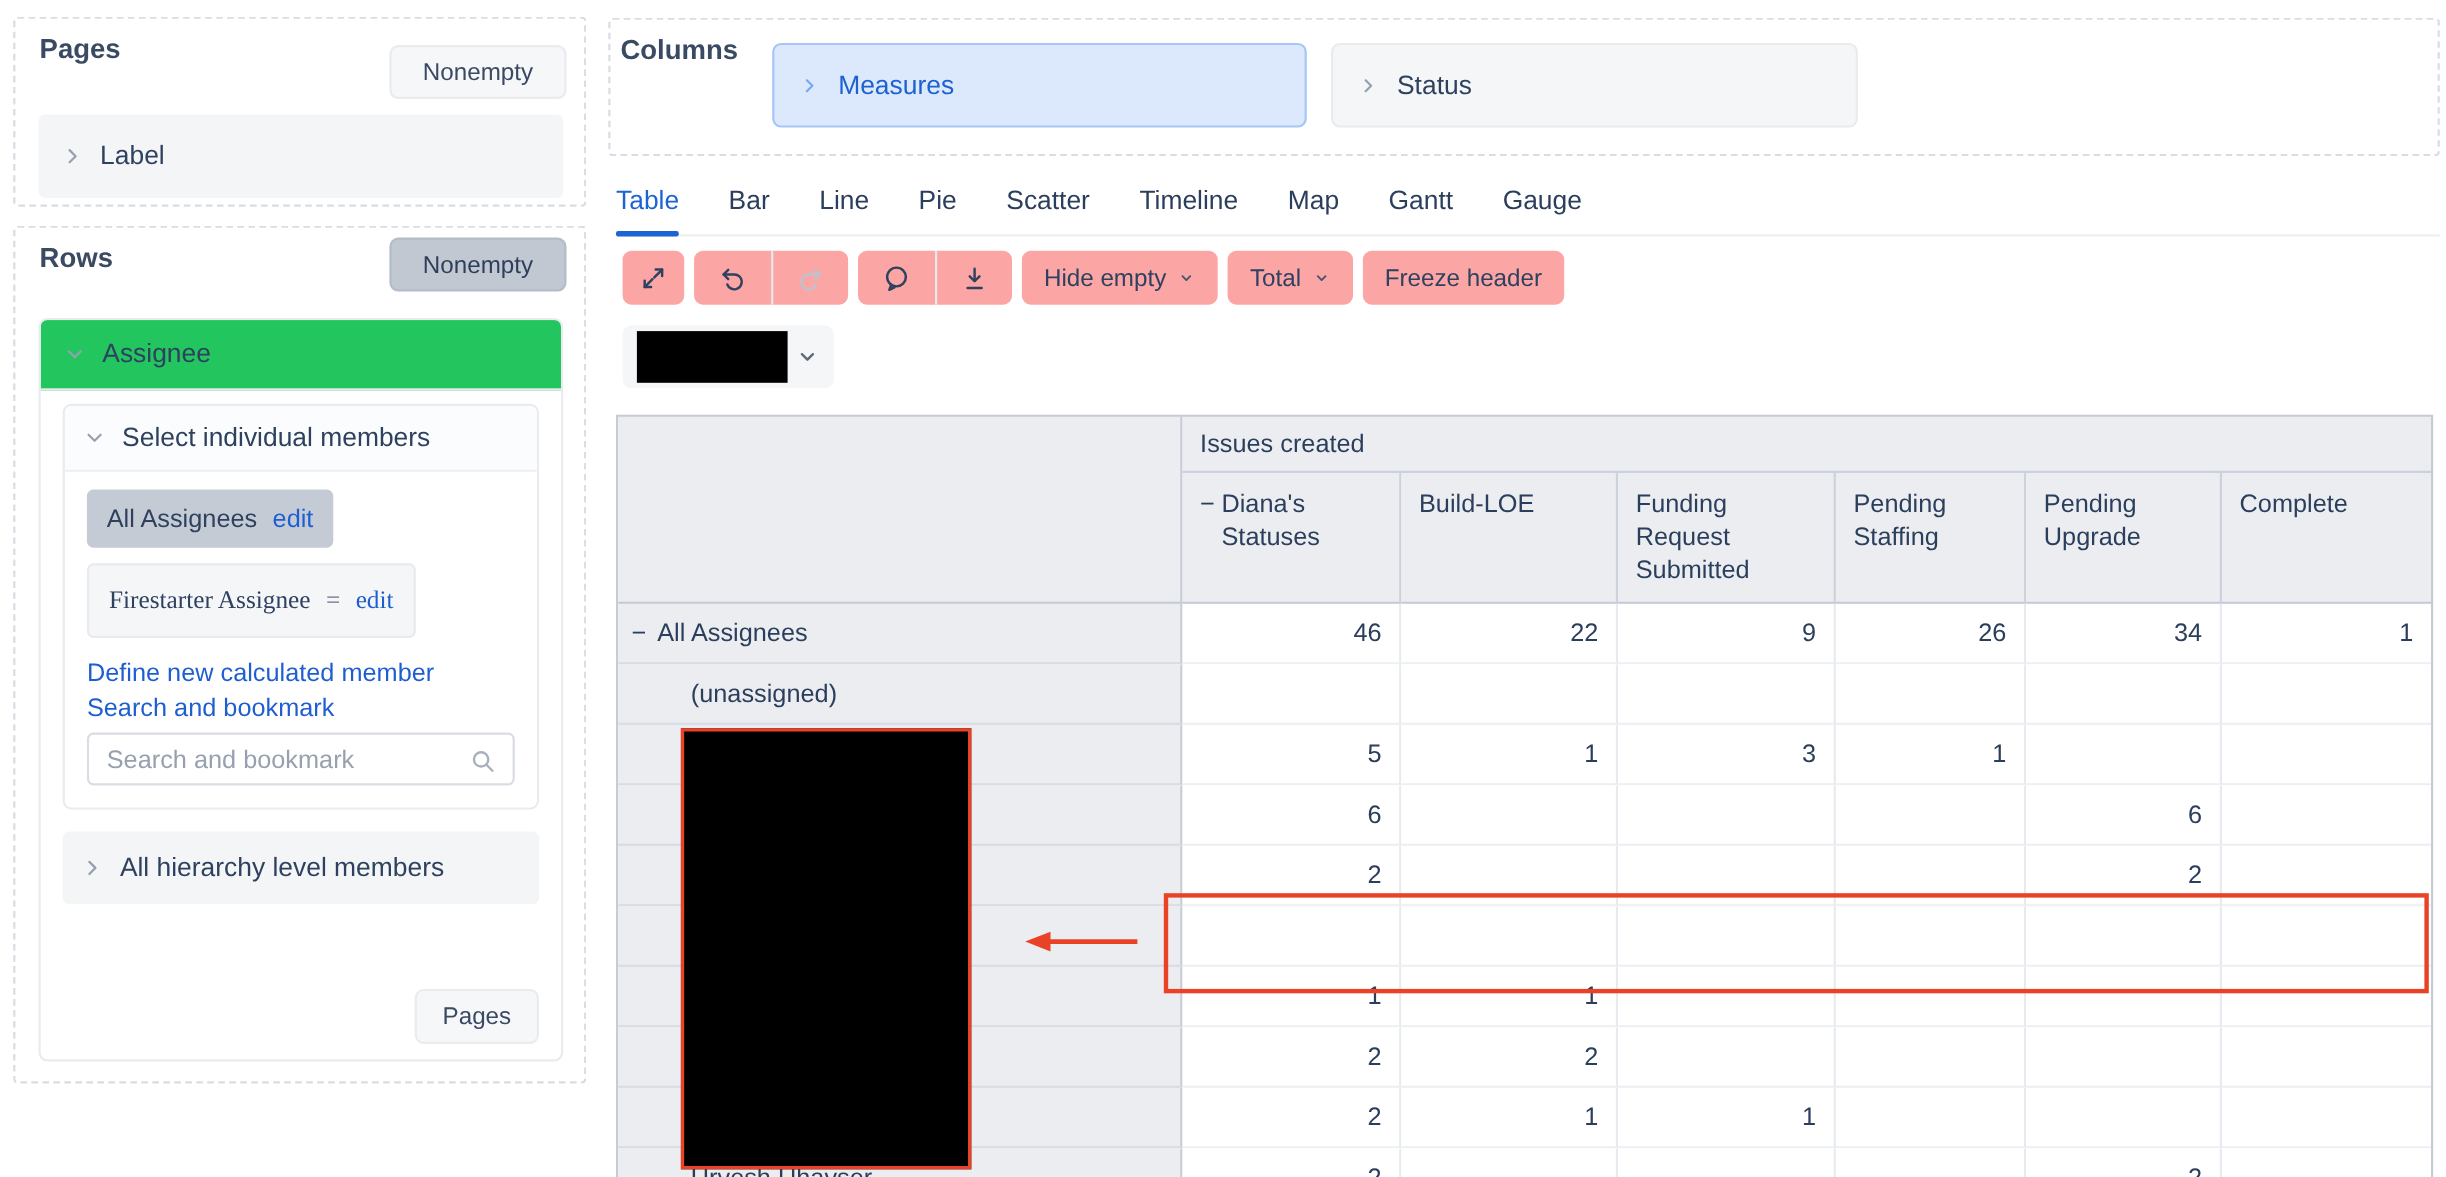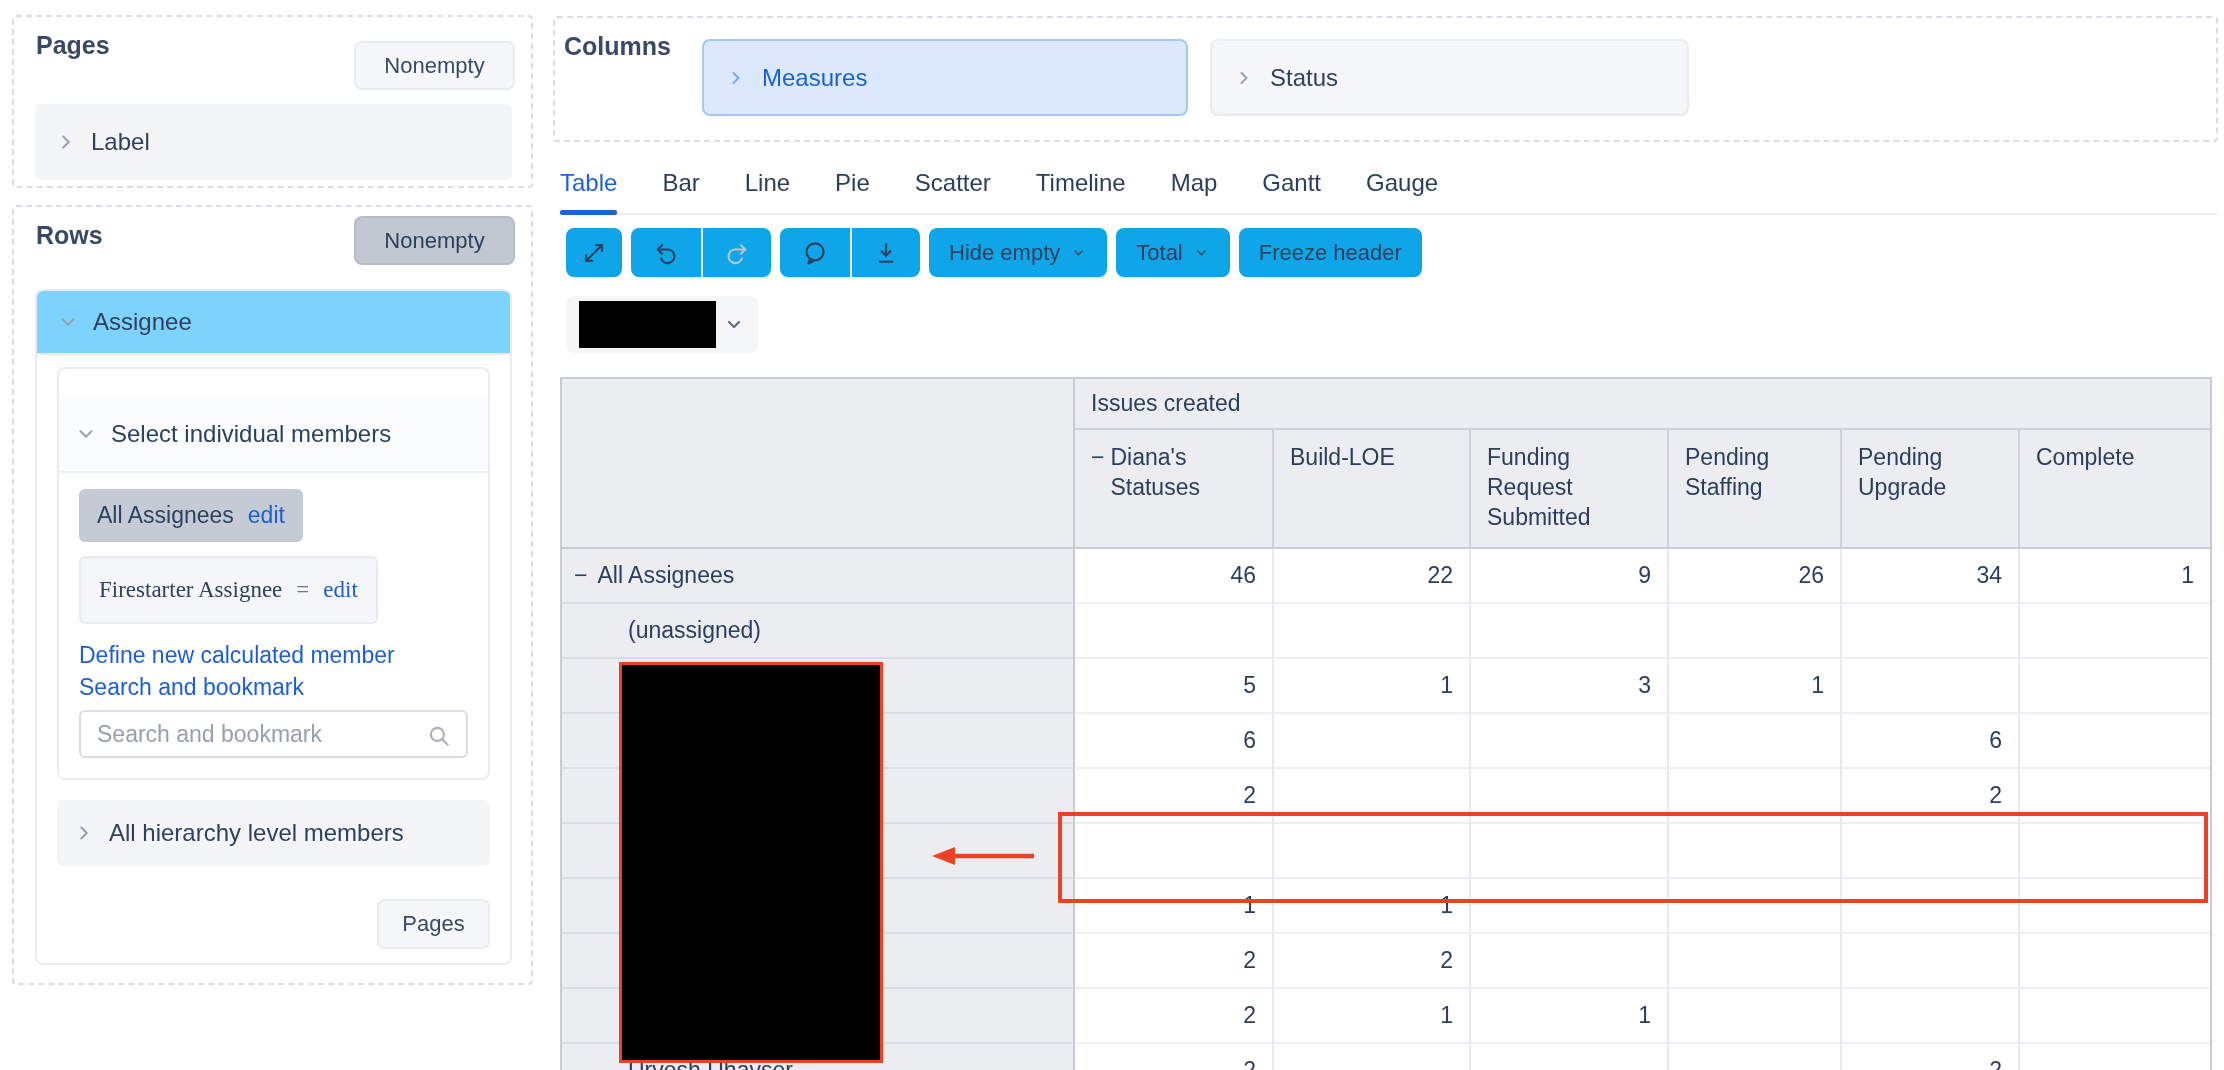--- a/index.html
+++ b/index.html
@@ -34,29 +34,29 @@
     font-size:24px; font-weight:500; color:#2e415f; gap:14px; padding-left:20px;
   }
   #label-item { position:absolute; left:21px; top:87px; width:477px; height:76px; }
 
   
   #assignee-card {
     position:absolute; left:21px; top:82px; width:477px; height:676px;
     background:#ffffff; border:2px solid #e9ebee; border-radius:8px; overflow:hidden;
   }
   #assignee-header {
-    height:64px; background:#7dd3fc; border-bottom:2px solid #e9ebee;
+    height:64px; background:#22c55e; border-bottom:2px solid #e9ebee;
     display:flex; align-items:center; gap:14px; padding-left:20px;
     font-size:24px; font-weight:500; color:#2e415f;
   }
   #sim-card { margin:12px 20px 0 20px; border:2px solid #e9ebee; border-radius:8px; overflow:hidden; }
   #sim-header {
-    height:76px; background:#fbfcfd; border-bottom:2px solid #eef0f3;
+    height:60px; background:#fbfcfd; border-bottom:2px solid #eef0f3;
     display:flex; align-items:center; gap:14px; padding-left:16px;
-    font-size:24px; font-weight:500; color:#2e415f;margin-top:28px;
+    font-size:24px; font-weight:500; color:#2e415f;
   }
   #sim-body { padding:16px 20px 20px 20px; background:#ffffff; }
   .member-chip {
     display:inline-flex; align-items:center; gap:14px;
     border-radius:6px; padding:0 18px; height:53px; font-size:23px; color:#2e415f;
   }
   #chip-all { background:#c5cbd4; margin-bottom:14px; }
   #chip-fire { background:#f5f6f8; border:2px solid #e8eaee; height:68px; margin-bottom:16px;font-family:Liberation Serif, serif; }
   .chip-edit { color:#1f5ed0; }
   .chip-op { color:#6b7689; }
@@ -93,21 +93,21 @@
   #status-chip   { left:655px; width:479px; background:#f5f6f8; border:2px solid #e9ebee; color:#2e415f; }
 
   
   #tabs { position:absolute; left:560px; top:163px; width:1658px; border-bottom:2px solid #edf0f3; display:flex; }
   .tab { position:relative; font-size:24px; color:#2b3e5c; padding:6px 0 16px 0; margin-right:45px; cursor:default; }
   .tab.active { color:#1c63d3; }
   .tab.active::after { content:""; position:absolute; left:0; right:0; bottom:-2px; height:5px; background:#1c63d3; border-radius:2px; }
 
   
   #toolbar { position:absolute; left:566px; top:228px; display:flex; gap:9px; height:49px; }
-  .tb { background:#0ea5e9; border-radius:8px; height:49px; display:flex; align-items:center; justify-content:center; color:#2e415f; }
+  .tb { background:#fca5a5; border-radius:8px; height:49px; display:flex; align-items:center; justify-content:center; color:#2e415f; }
   .tb-icon { width:56px; }
   .tb-group { display:flex; }
   .tb-half { width:70px; height:49px; display:flex; align-items:center; justify-content:center; }
   .tb-half + .tb-half { border-left:2px solid #e6e8ec; }
   .tb-label { font-size:22px; padding:0 20px; gap:10px; }
   .muted-icon { color:#bcc3cd; }
 
   
   #report-dd { position:absolute; left:566px; top:296px; width:192px; height:57px; background:#f5f6f8; border-radius:8px; }
   #report-dd .blackname { position:absolute; left:13px; top:5px; width:137px; height:47px; background:#000; }

